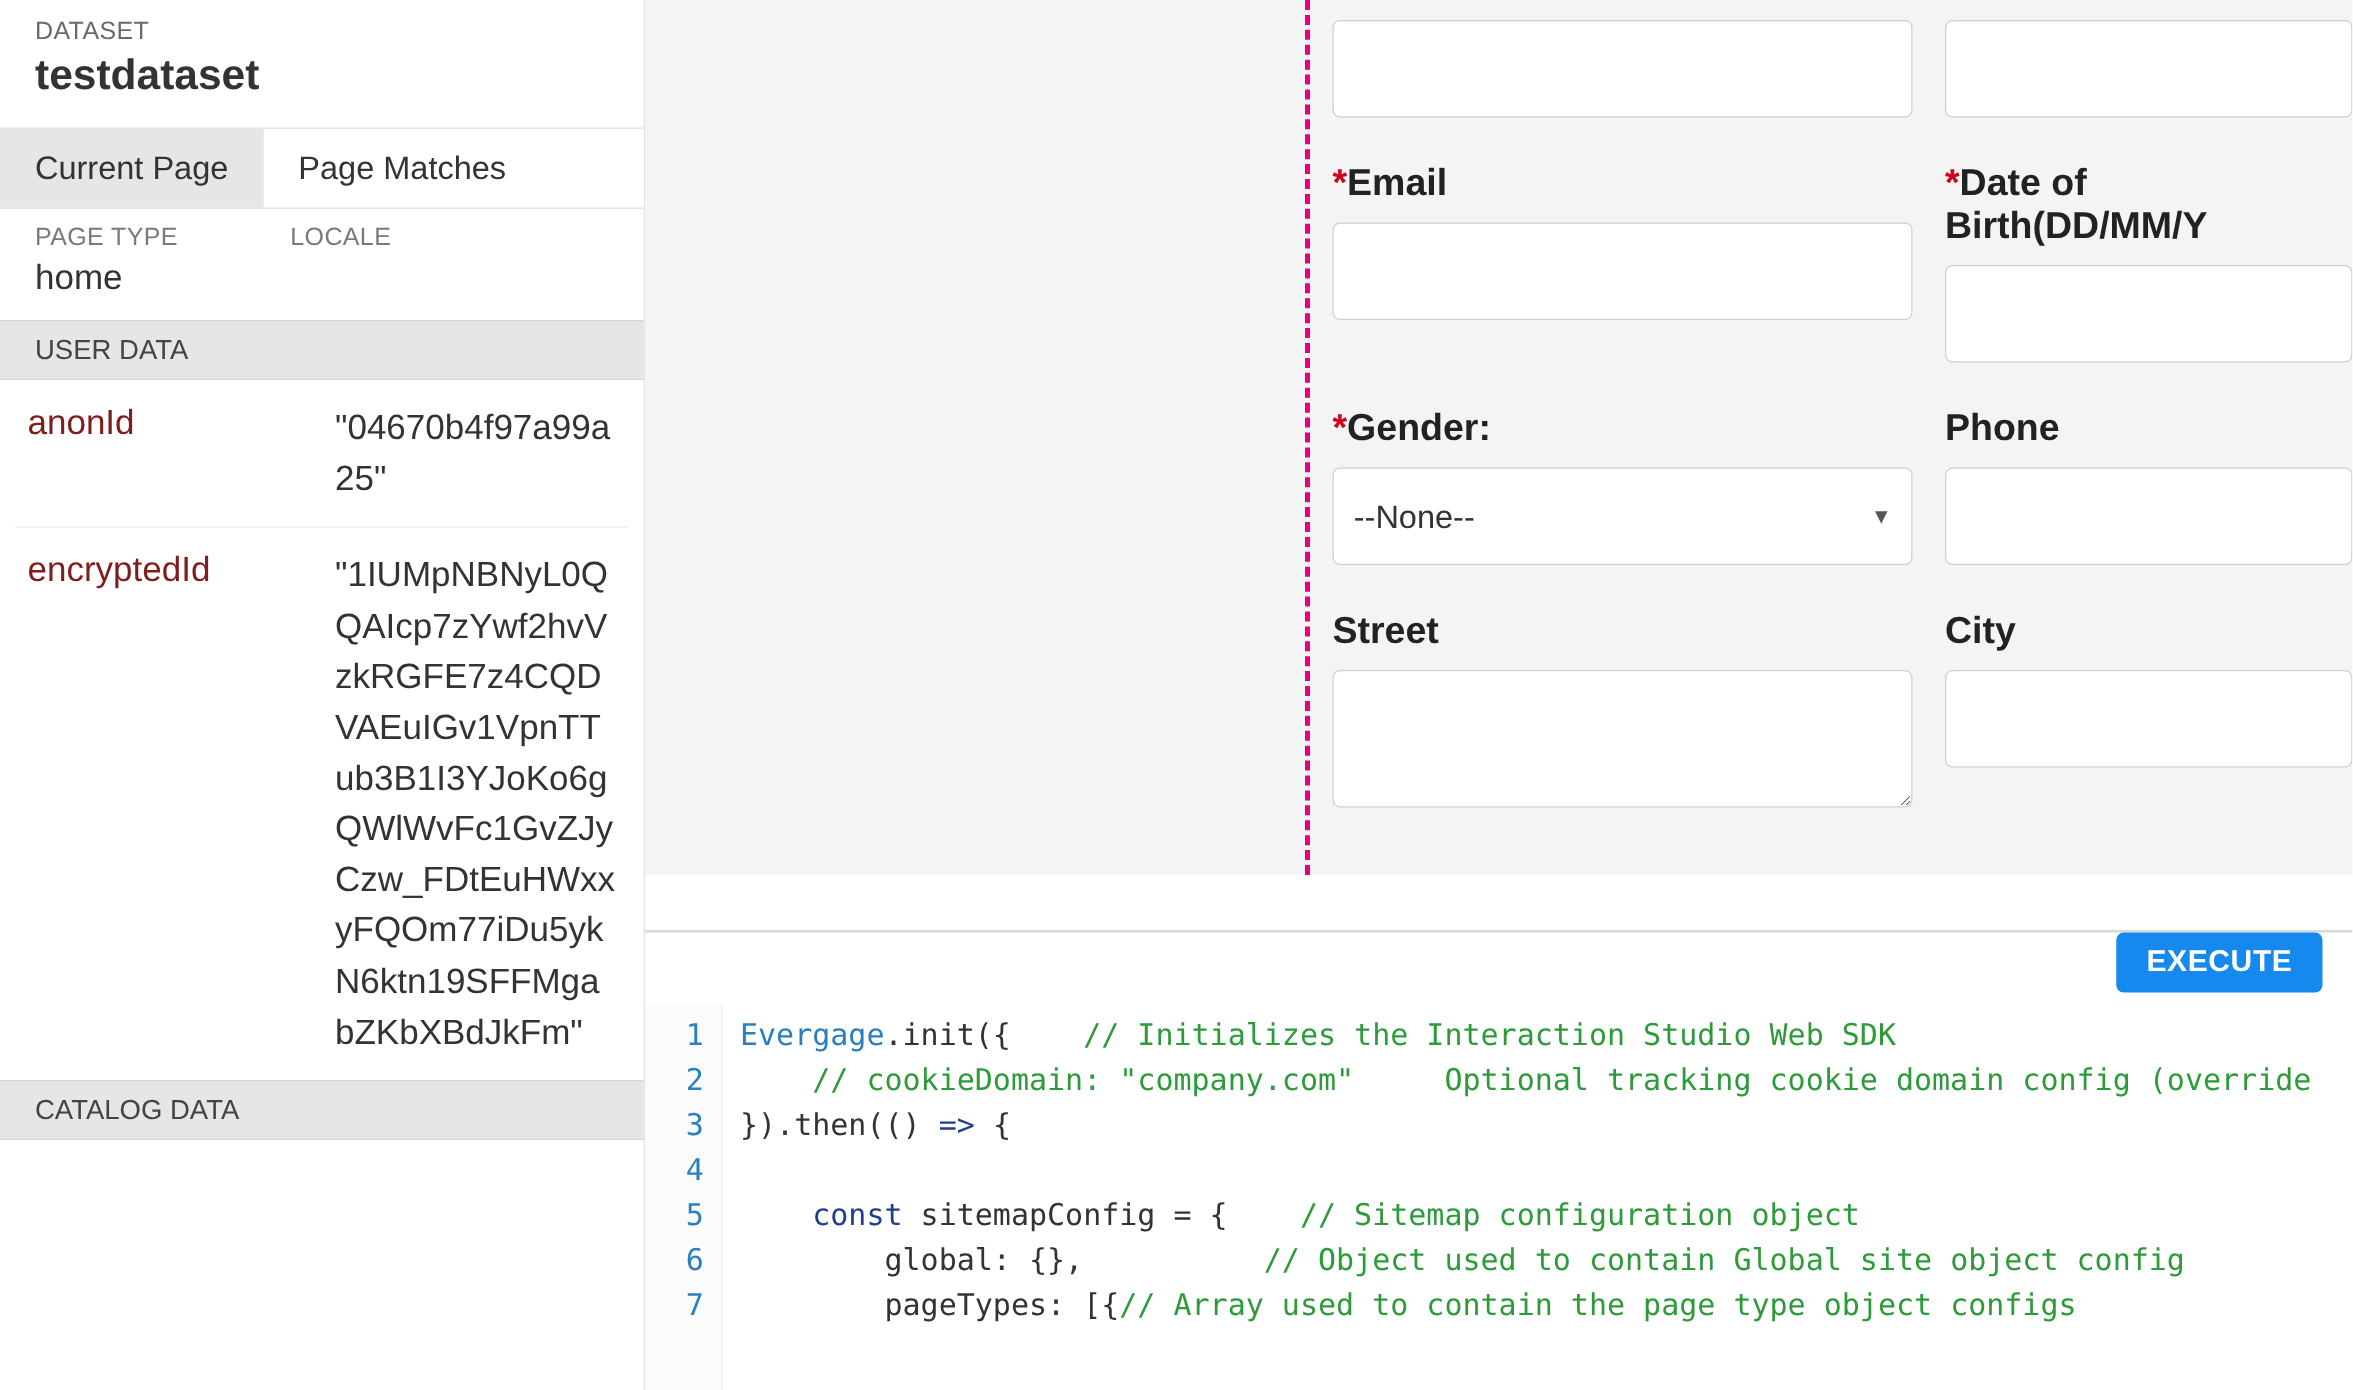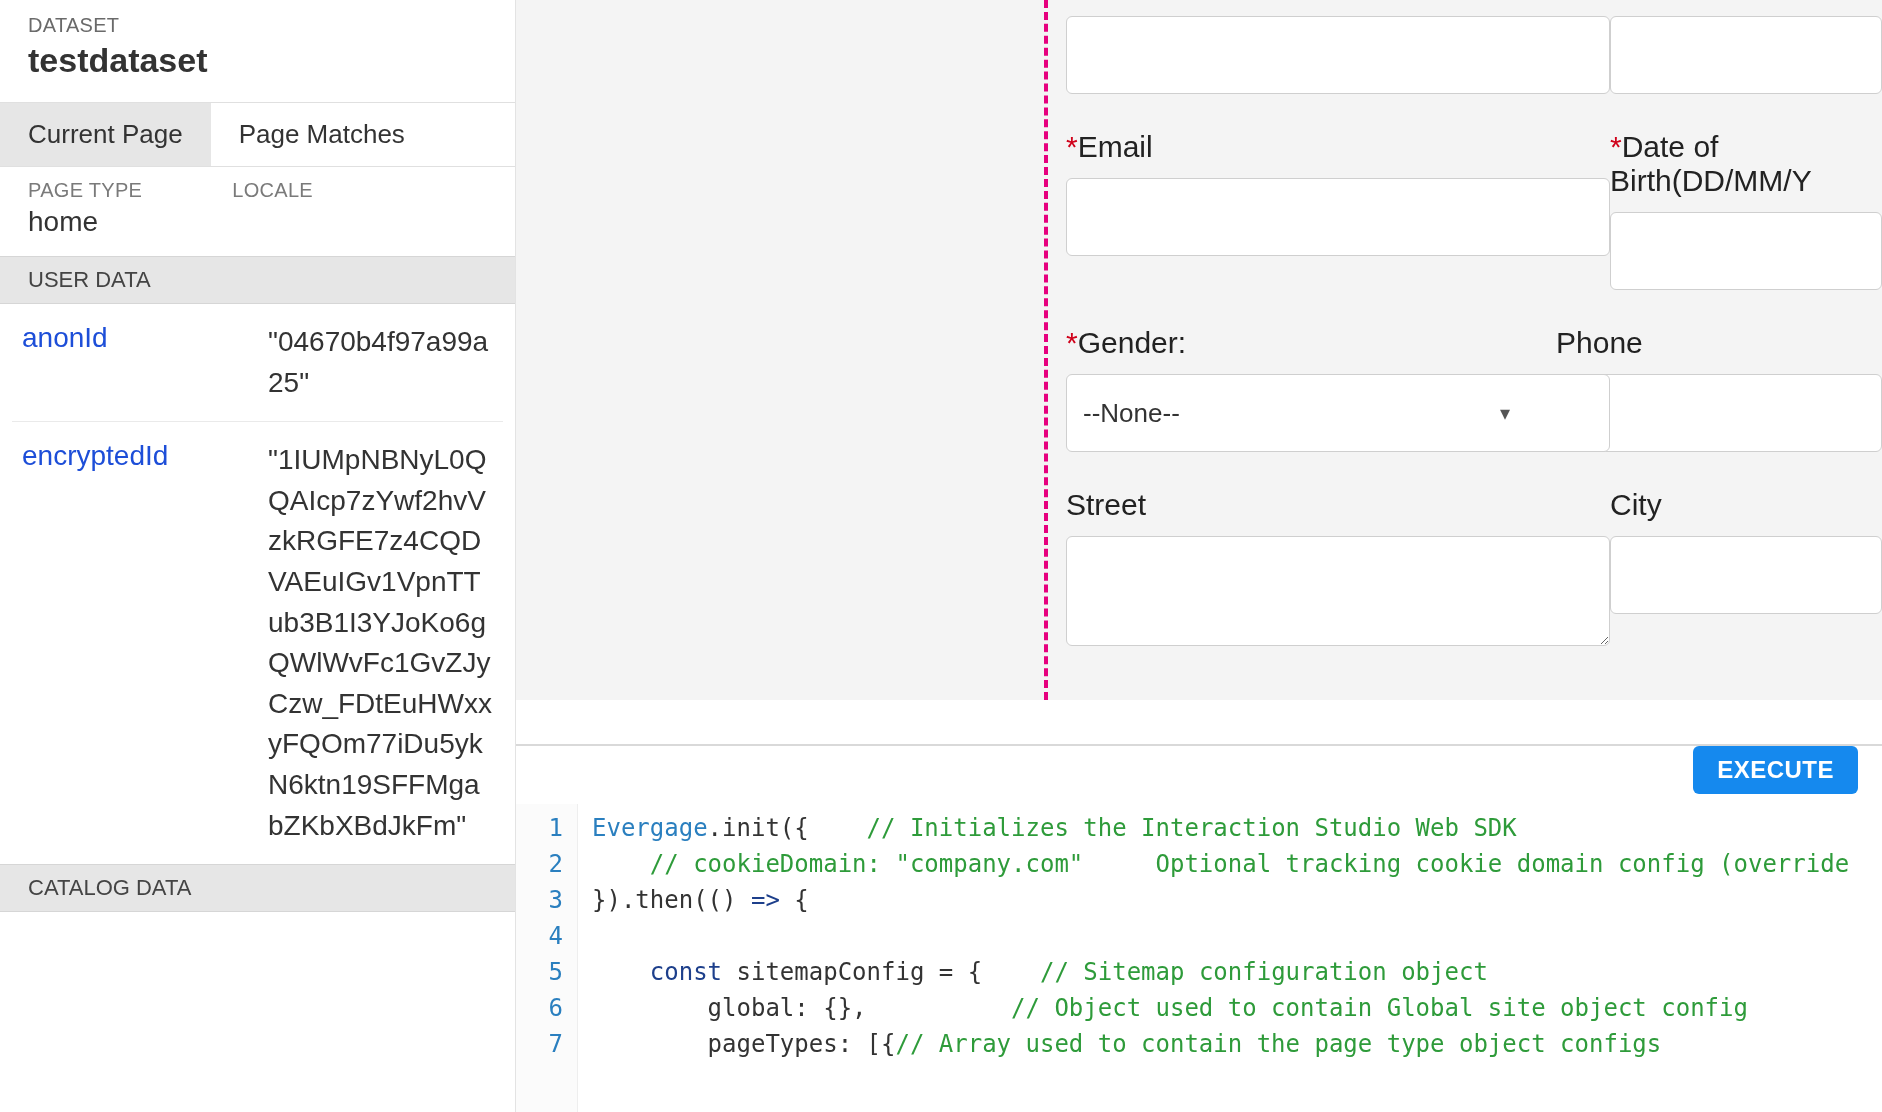--- a/index.html
+++ b/index.html
@@ -12,35 +12,35 @@
   .ds-name  { font-size: 34px; font-weight: 600; color: #333; margin-top: 4px; }
   .tabs { display: flex; border-top: 1px solid #e0e0e0; border-bottom: 1px solid #e0e0e0; background: #fff; }
   .tab { flex: 0 0 auto; padding: 16px 28px; font-size: 26px; color: #333; cursor: pointer; }
   .tab.active { background: #e6e6e6; }
   .meta-row { display: flex; padding: 12px 28px 18px 28px; gap: 90px; }
   .meta-col .mlabel { font-size: 20px; color: #7a7a7a; letter-spacing: 0.3px; }
   .meta-col .mval   { font-size: 28px; color: #333; margin-top: 4px; }
   .section-hdr { background: #e6e6e6; padding: 10px 28px; font-size: 22px; color: #444; border-top: 1px solid #d6d6d6; border-bottom: 1px solid #d6d6d6; }
   .kv-list { padding: 0 12px; }
   .kv-row { display: flex; gap: 18px; padding: 18px 10px; border-bottom: 1px solid #eaeaea; }
-  .kv-key { flex: 0 0 228px; font-size: 28px; color: #1d4ed8; word-break: break-word; }
+  .kv-key { flex: 0 0 228px; font-size: 28px; color: #7f1d1d; word-break: break-word; }
   .kv-val { flex: 1; font-size: 28px; color: #333; word-break: break-all; line-height: 1.45; }
 
   
   .rightpane { flex: 1; display: flex; flex-direction: column; min-width: 0; }
   .form-area { flex: 0 0 700px; background: #f4f4f4; position: relative; overflow: hidden; }
   .ruler { position: absolute; left: 528px; top: 0; bottom: 0; width: 0; border-left: 4px dashed #e6007e; }
   .form-inner { position: absolute; left: 530px; top: 0; right: 0; padding: 0 0 0 20px; }
   .frow { display: flex; margin-top: 16px; }
   .fcol { flex: 0 0 490px; margin-right: 0; }
   .fcol2 { flex: 1; min-width: 0; }
-  .flabel { font-size: 30px; color: #222; margin-bottom: 14px; display: block; }
+  .flabel { font-size: 30px; color: #222; margin-bottom: 14px; display: block; font-weight: bold; }
   .req { color: #d0021b; font-size: 30px; vertical-align: baseline; margin-right: 0; }
   .finput, .fselect, .ftextarea {
-    width: 544px; height: 78px; border: 1px solid #cfcfcf; border-radius: 6px;
+    width: 464px; height: 78px; border: 1px solid #cfcfcf; border-radius: 6px;
     background: #fff; font-size: 26px; padding: 8px 16px; color: #333;
   }
   .fcol2 .finput, .fcol2 .ftextarea { width: 100%; }
   .fselect { appearance: none; background: #fff; padding-right: 40px; }
   .select-wrap { position: relative; width: 460px; }
   .select-caret { position: absolute; right: 16px; top: 50%; transform: translateY(-50%); pointer-events: none; color: #555; font-size: 20px; }
   .ftextarea { height: 110px; resize: both; }
 
   
   .execbar { height: 60px; display: flex; justify-content: flex-end; align-items: flex-start; padding: 0 24px; border-top: 2px solid #d9d9d9; background: #fff; margin-top: 44px; }

